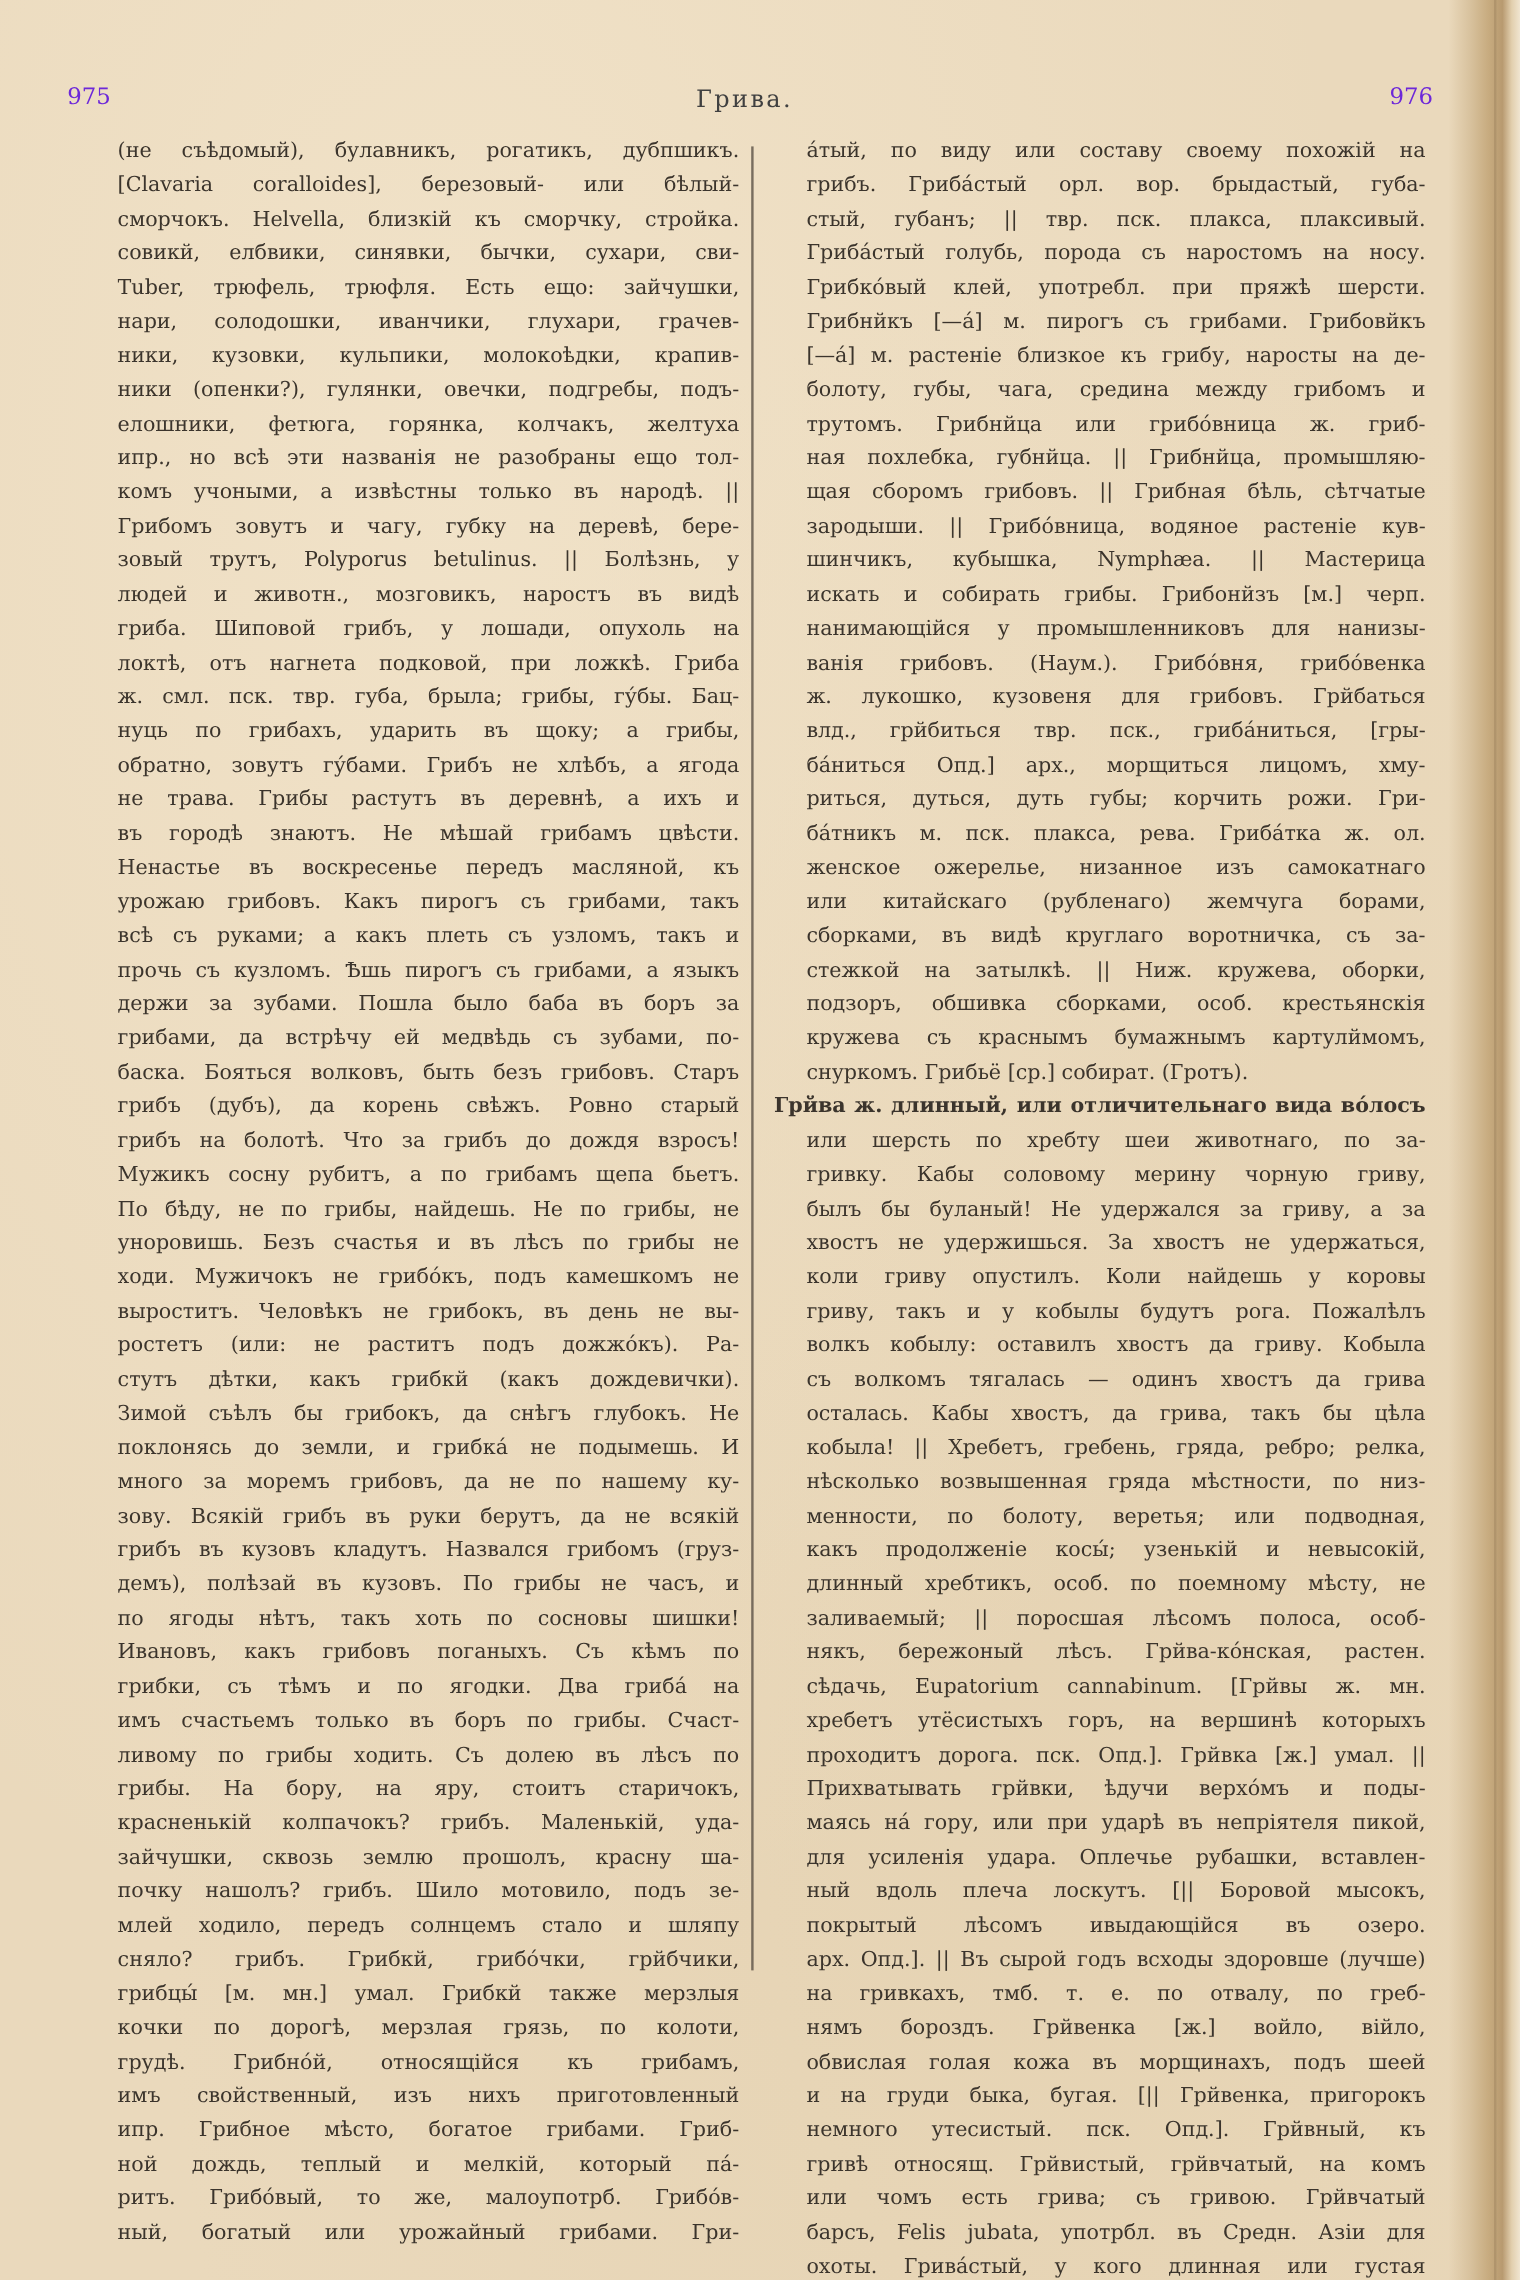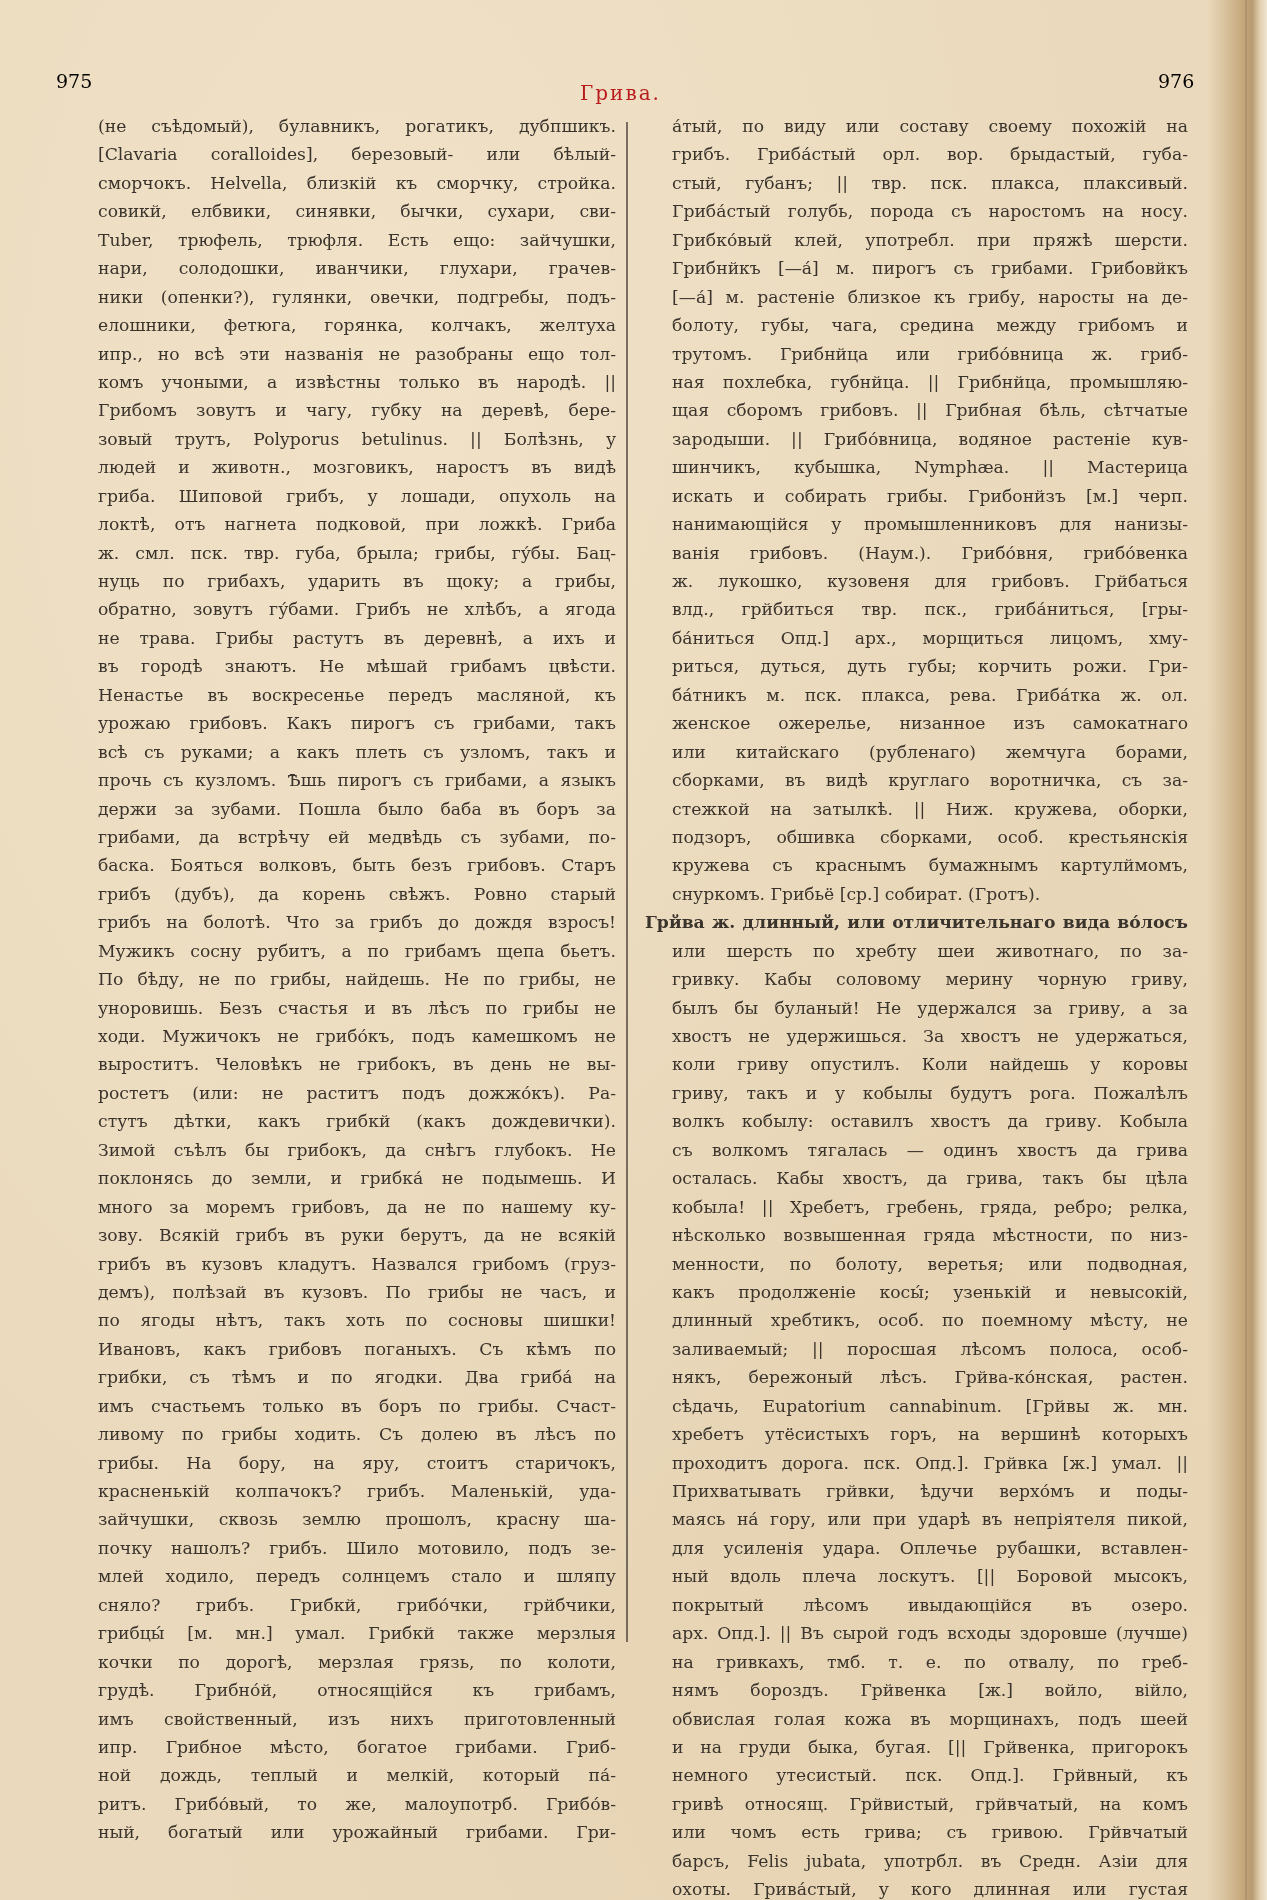--- a/index.html
+++ b/index.html
@@ -12,24 +12,24 @@
     font-family:"DejaVu Serif", "Liberation Serif", serif;
     color:#3b342c;
     position:relative;
   }
   .spine {
     position:absolute; top:0; right:0; width:60px; height:1900px;
     background:linear-gradient(to right, rgba(0,0,0,0) 0%, #d8c29e 30%, #c8ac80 55%, #b89a70 75%, #e2cfae 88%, #f1e6d2 100%);
   }
   .spine-line { position:absolute; top:0; right:20px; width:2px; height:1900px; background:#a58a64; opacity:0.6; }
   .header { position:absolute; top:70px; left:0; width:1267px; height:30px; }
-  .pnum { position:absolute; top:0; font-size:19px; color:#000000; }
+  .pnum { position:absolute; top:0; font-size:19px; color:#6d28d9; }
   .pnum.left { left:56px; }
   .pnum.right { left:1158px; }
-  .running-title { position:absolute; left:580px; top:11px; font-size:20px; letter-spacing:2px; color:#b91c1c; }
+  .running-title { position:absolute; left:580px; top:0; font-size:20px; letter-spacing:2px; color:#404040; }
   .col {
     position:absolute; top:112px;
     font-size:17.2px; line-height:28.45px;
     text-align:justify;
   }
   .col .line { display:block; height:28.45px; white-space:nowrap; overflow:hidden; text-align-last:justify; }
   .col .line.last { text-align-last:left; }
   .col.left { left:98px; width:518px; }
   .col.right { left:672px; width:516px; }
   .divider { position:absolute; left:626px; top:122px; width:2px; height:1520px; background:#5a5045; opacity:0.8; }
@@ -47,20 +47,21 @@
   <span class="pnum right">976</span>
 </div>
 
 <div class="col left" id="col-left">
     <span class="line">(не съѣдомый), булавникъ, рогатикъ, дубпшикъ.</span>
     <span class="line">[Clavaria coralloides], березовый- или бѣлый-</span>
     <span class="line">сморчокъ. Helvella, близкій къ сморчку, стройка.</span>
     <span class="line">совикй, елбвики, синявки, бычки, сухари, сви-</span>
     <span class="line">Tuber, трюфель, трюфля. Есть ещо: зайчушки,</span>
     <span class="line">нари, солодошки, иванчики, глухари, грачев-</span>
+    <span class="line">ники, кузовки, кульпики, молокоѣдки, крапив-</span>
     <span class="line">ники (опенки?), гулянки, овечки, подгребы, подъ-</span>
     <span class="line">елошники, фетюга, горянка, колчакъ, желтуха</span>
     <span class="line">ипр., но всѣ эти названія не разобраны ещо тол-</span>
     <span class="line">комъ учоными, а извѣстны только въ народѣ. ||</span>
     <span class="line">Грибомъ зовутъ и чагу, губку на деревѣ, бере-</span>
     <span class="line">зовый трутъ, Polyporus betulinus. || Болѣзнь, у</span>
     <span class="line">людей и животн., мозговикъ, наростъ въ видѣ</span>
     <span class="line">гриба. Шиповой грибъ, у лошади, опухоль на</span>
     <span class="line">локтѣ, отъ нагнета подковой, при ложкѣ. Гриба</span>
     <span class="line">ж. смл. пск. твр. губа, брыла; грибы, гу́бы. Бац-</span>

